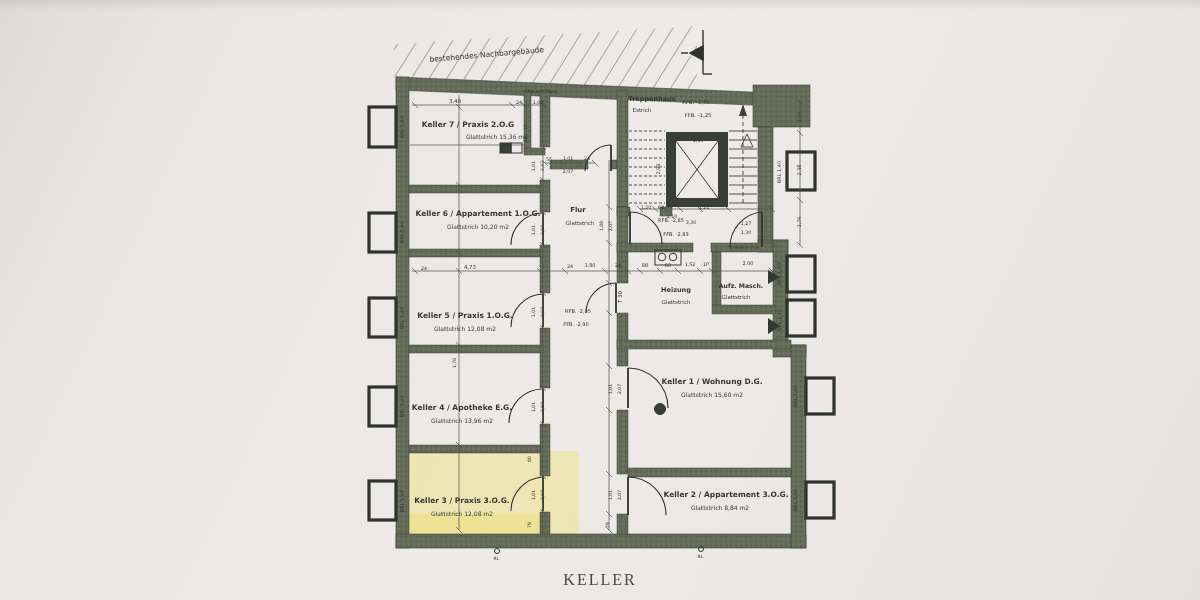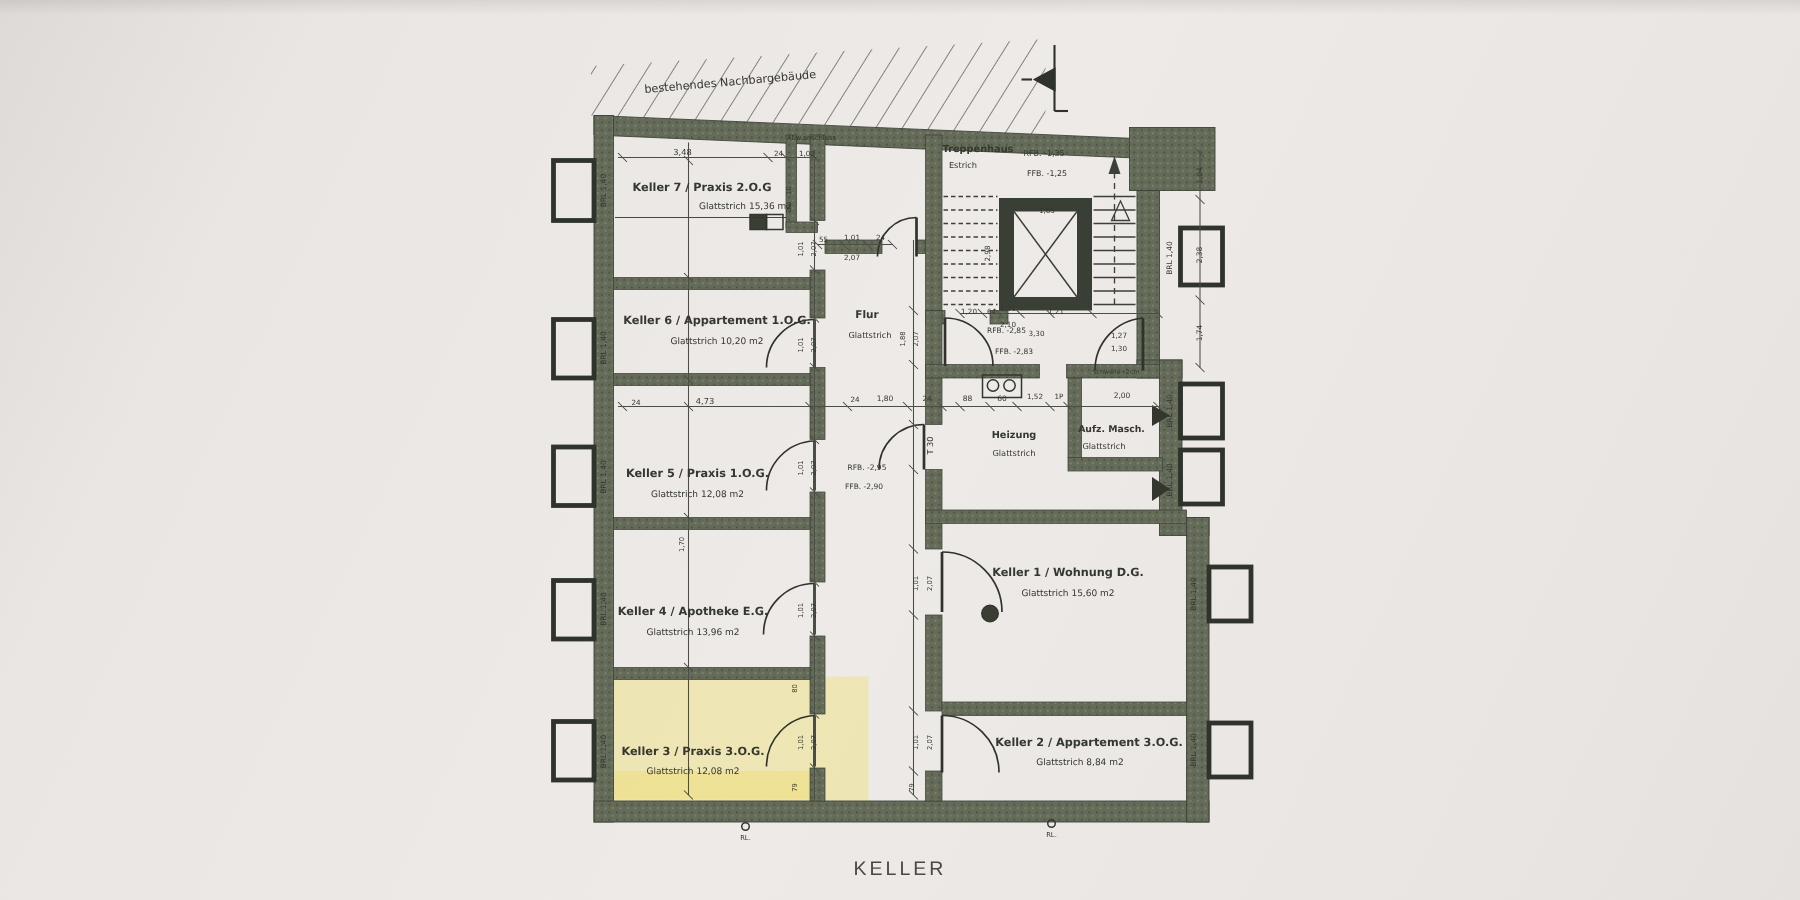--- a/index.html
+++ b/index.html
@@ -8,21 +8,21 @@
     background:linear-gradient(115deg,#dedad7 0%,#e9e6e3 15%,#edeae8 50%,#e8e5e2 85%,#e4e1de 100%);
     font-family:"DejaVu Sans",sans-serif;
   }
   .paper::before{
     content:"";position:absolute;left:0;top:0;right:0;height:10px;
     background:linear-gradient(rgba(60,55,50,.10),rgba(60,55,50,0));pointer-events:none;
   }
   svg text{fill:#34382e;font-family:"DejaVu Sans",sans-serif;}
   .caption{
     position:absolute;left:0;right:0;top:571px;text-align:center;
-    font-family:Liberation Sans, sans-serif;font-size:13px;letter-spacing:2px;color:#4b4841;
+    font-family:Liberation Serif, serif;font-size:16px;letter-spacing:2px;color:#4b4841;
   }
 </style>
 </head>
 <body>
 
 <div class="paper">
 <svg viewBox="0 0 1200 600" width="1200" height="600">
   <defs>
     <pattern id="wp" width="5" height="5" patternUnits="userSpaceOnUse">
       <rect width="5" height="5" fill="#646b59"></rect>

